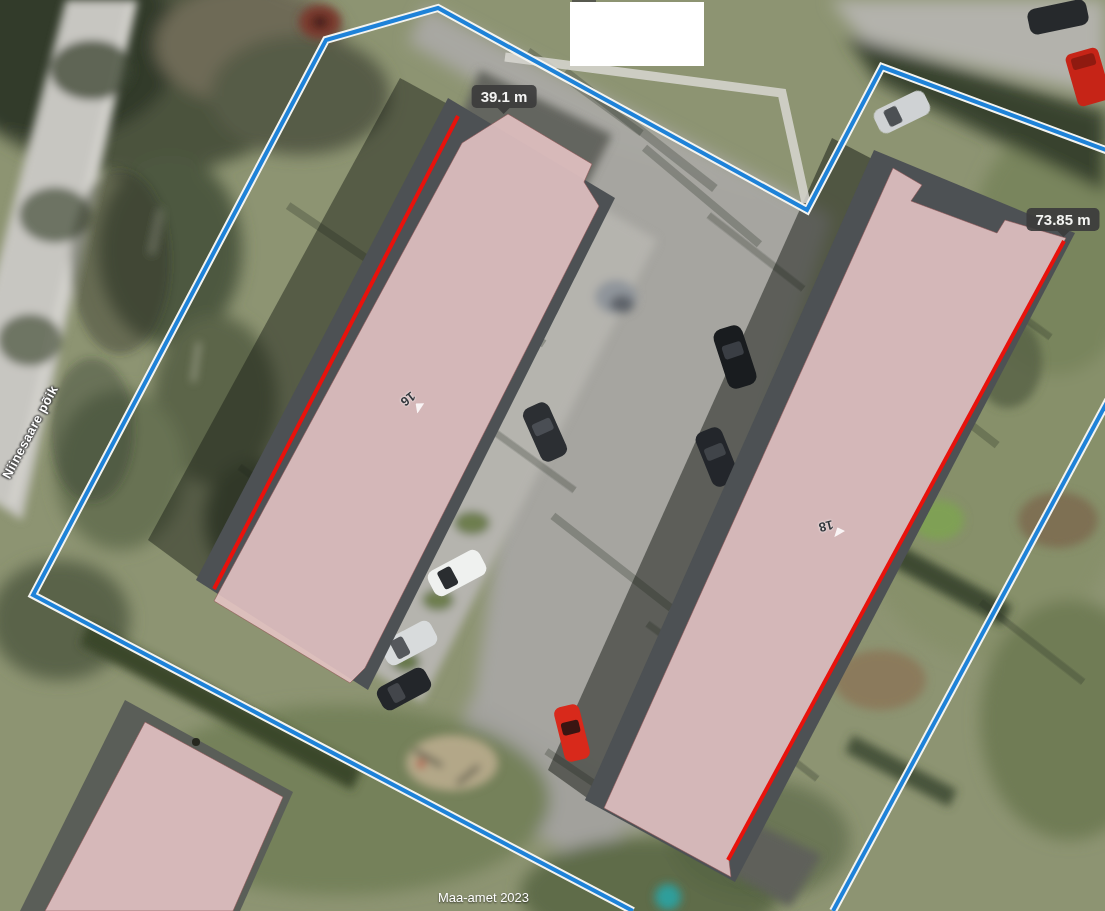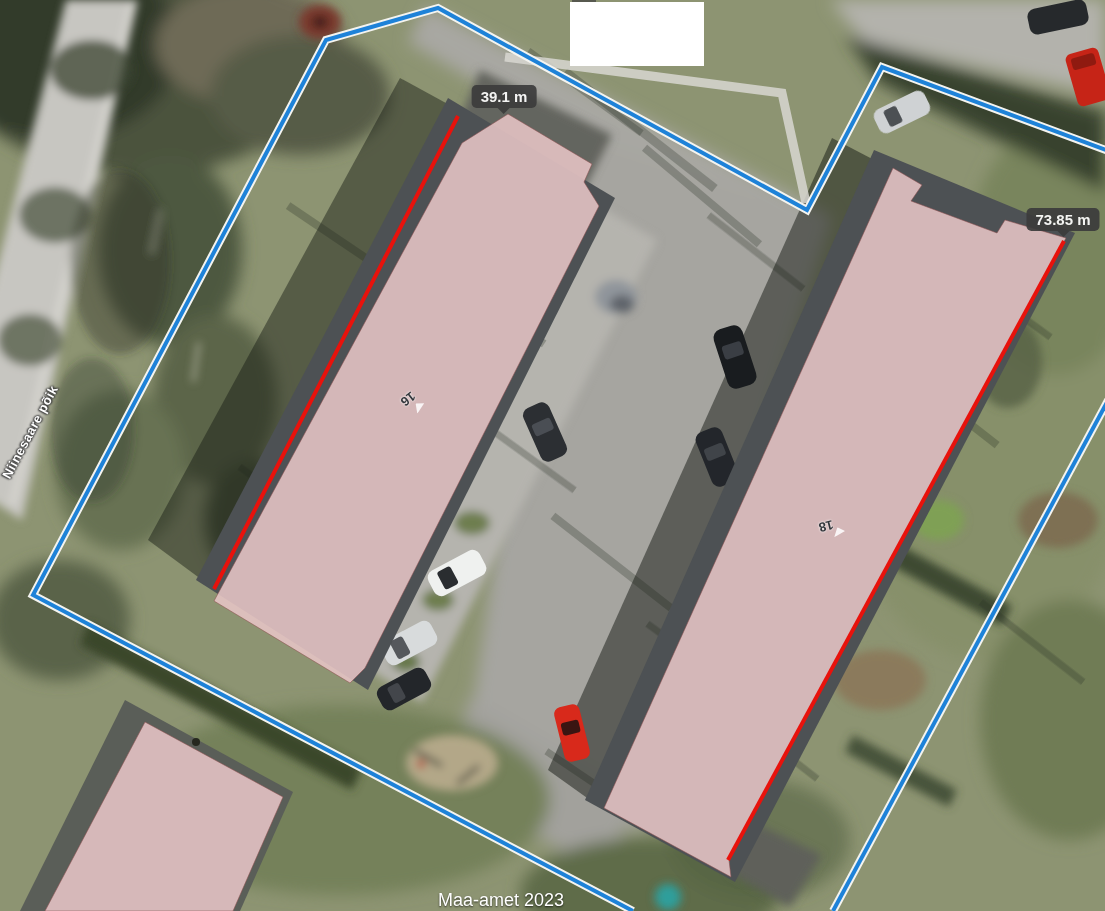--- a/index.html
+++ b/index.html
@@ -33,21 +33,21 @@
   }
   .bnum-16{left:408px;top:399px;transform:translate(-50%,-50%) rotate(142deg);}
   .bnum-18{left:826px;top:526px;transform:translate(-50%,-50%) rotate(166deg);}
   .bnum-tick{
     position:absolute;width:12px;height:9px;background:#fff;opacity:.85;
     clip-path:polygon(0 40%,100% 0,55% 100%);
   }
   .tick-16{left:413px;top:402px;transform:rotate(140deg);}
   .tick-18{left:833px;top:527px;transform:rotate(166deg);}
   .attribution{
-    position:absolute;left:438px;top:890px;color:#fff;font-size:18px;white-space:nowrap;
+    position:absolute;left:438px;top:890px;color:#fff;font-size:13px;white-space:nowrap;
     text-shadow:0 1px 2px rgba(0,0,0,.7);
   }
   .blank-box{position:absolute;left:570px;top:2px;width:134px;height:64px;background:#ffffff;}
   .blank-remnant{position:absolute;left:572px;top:0;width:24px;height:4px;background:#4a4a46;opacity:.8;}
 </style>
 </head>
 <body>
 
 <div class="stage">
 

